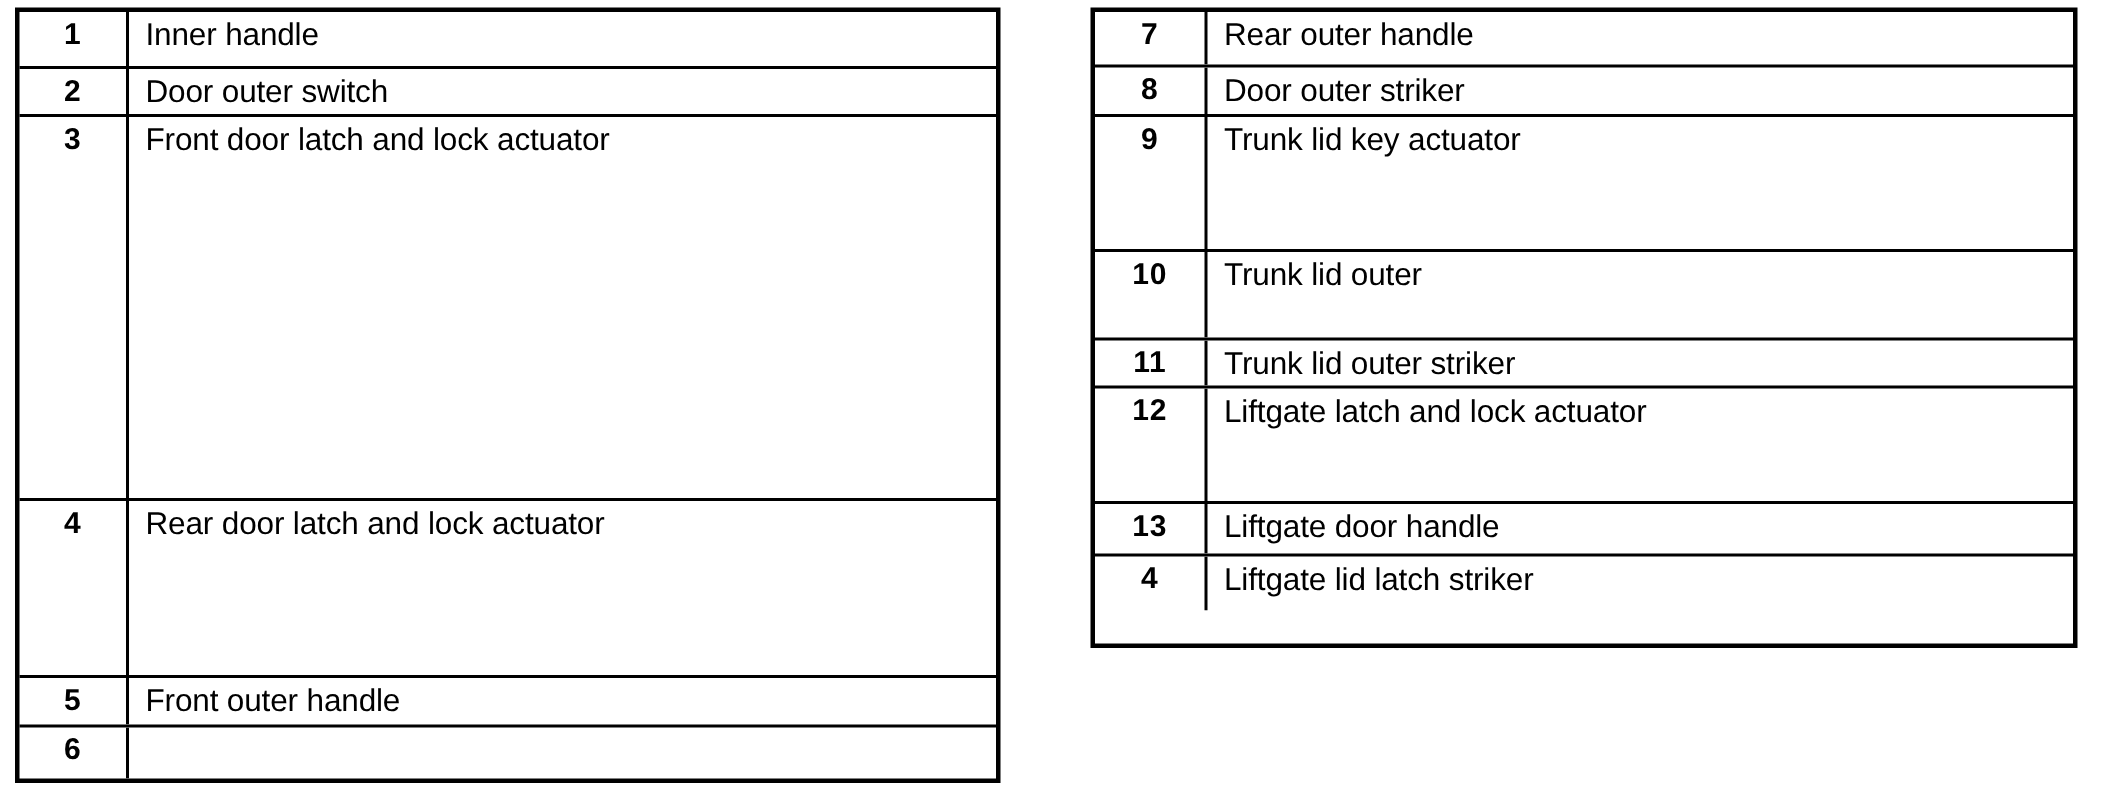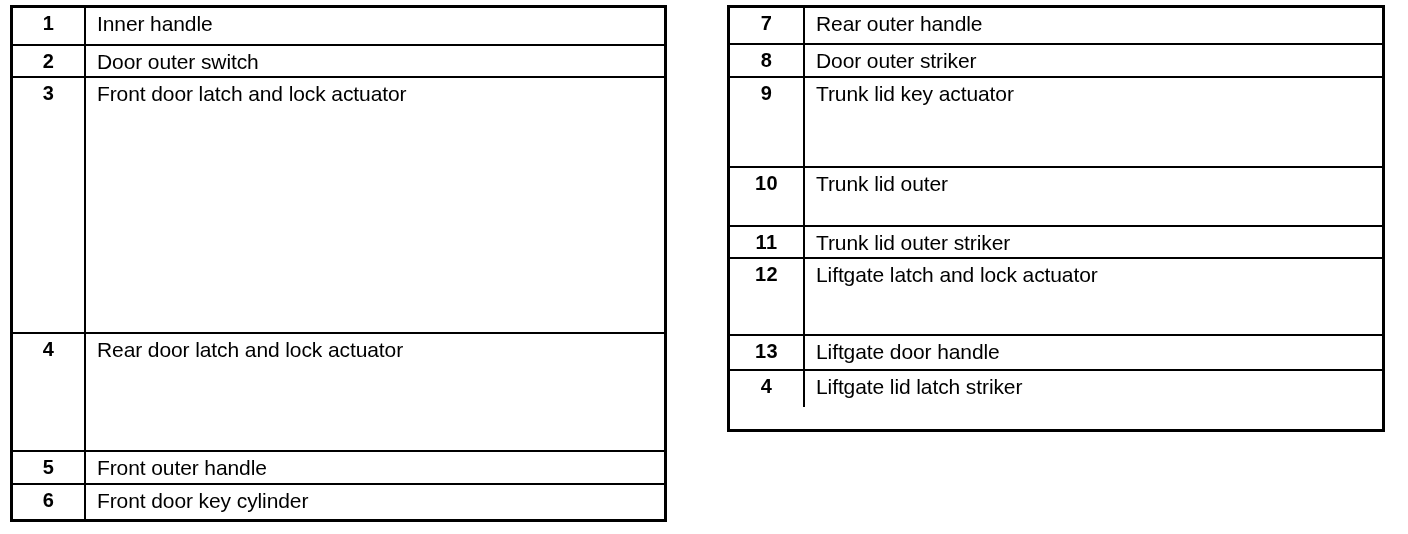--- a/index.html
+++ b/index.html
@@ -116,21 +116,20 @@
       <div class="cell-desc">Rear door latch and lock actuator</div>
     </div>
 
     <div class="legend-row r5">
       <div class="cell-num">5</div>
       <div class="cell-desc">Front outer handle</div>
     </div>
 
     <div class="legend-row r6">
       <div class="cell-num">6</div>
-      <div class="cell-desc">Front door key cylinder</div>
     </div>
 
   </div>
 </div>
 
 <div class="legend-table" id="table-right">
   <div class="rows">
 
     <div class="legend-row r1">
       <div class="cell-num">7</div>

